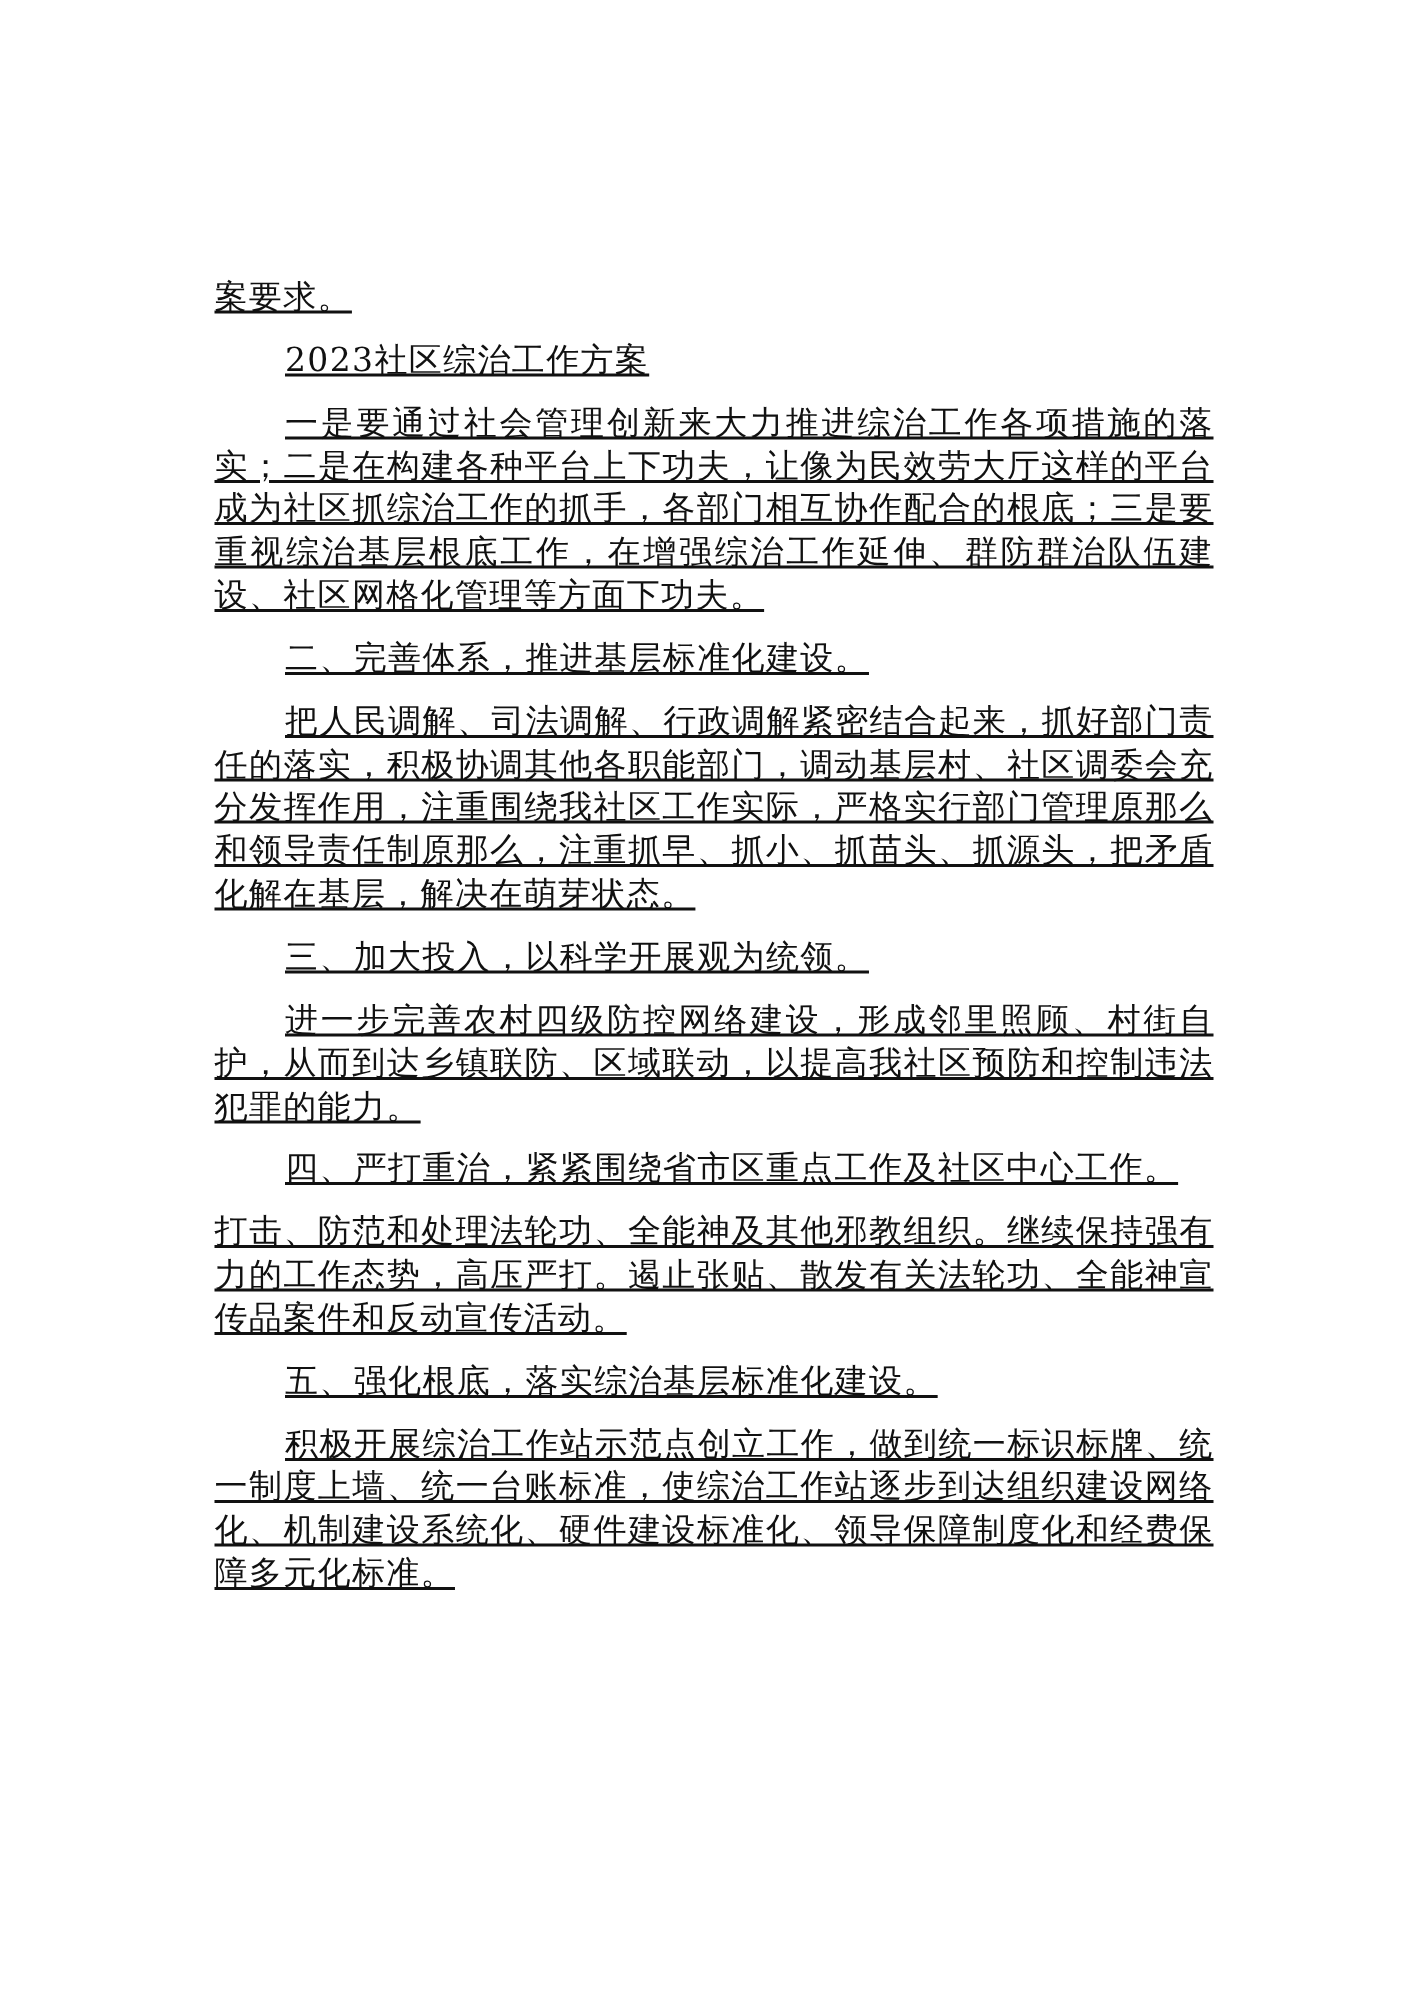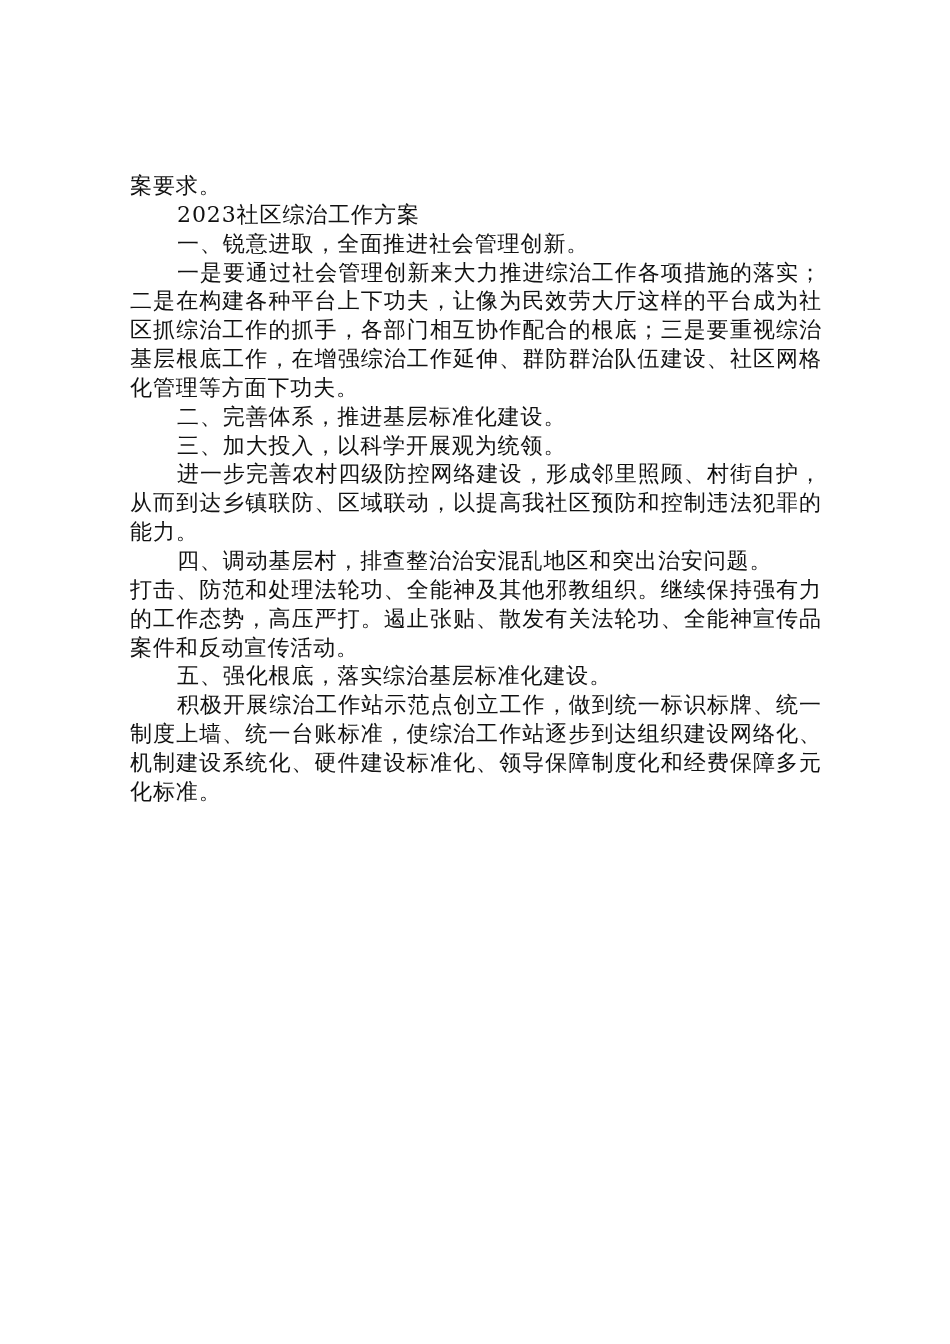--- a/index.html
+++ b/index.html
@@ -18,40 +18,41 @@
       left: 130px;
       top: 172px;
       width: 692px;
       color: #111111;
       font-family: "DejaVu Serif", "Liberation Serif", serif;
       font-size: 22px;
       line-height: 28.85px;
       letter-spacing: 0.9px;
     }
     .para {
-      margin: 0;
+      margin: 13px;
       text-align: justify;
       text-align-last: left;
       word-break: break-all;
+      text-decoration: underline;
     }
     .para.indent {
       text-indent: 47px;
     }
     .para.noindent {
       text-indent: 0;
     }
   </style>
 </head>
 <body>
 
 <div class="page">
   <p class="para noindent">案要求。</p>
   <p class="para indent">2023社区综治工作方案</p>
-  <p class="para indent">一、锐意进取，全面推进社会管理创新。</p>
   <p class="para indent">一是要通过社会管理创新来大力推进综治工作各项措施的落实；二是在构建各种平台上下功夫，让像为民效劳大厅这样的平台成为社区抓综治工作的抓手，各部门相互协作配合的根底；三是要重视综治基层根底工作，在增强综治工作延伸、群防群治队伍建设、社区网格化管理等方面下功夫。</p>
   <p class="para indent">二、完善体系，推进基层标准化建设。</p>
+  <p class="para indent">把人民调解、司法调解、行政调解紧密结合起来，抓好部门责任的落实，积极协调其他各职能部门，调动基层村、社区调委会充分发挥作用，注重围绕我社区工作实际，严格实行部门管理原那么和领导责任制原那么，注重抓早、抓小、抓苗头、抓源头，把矛盾化解在基层，解决在萌芽状态。</p>
   <p class="para indent">三、加大投入，以科学开展观为统领。</p>
   <p class="para indent">进一步完善农村四级防控网络建设，形成邻里照顾、村街自护，从而到达乡镇联防、区域联动，以提高我社区预防和控制违法犯罪的能力。</p>
-  <p class="para indent">四、调动基层村，排查整治治安混乱地区和突出治安问题。</p>
+  <p class="para indent">四、严打重治，紧紧围绕省市区重点工作及社区中心工作。</p>
   <p class="para noindent">打击、防范和处理法轮功、全能神及其他邪教组织。继续保持强有力的工作态势，高压严打。遏止张贴、散发有关法轮功、全能神宣传品案件和反动宣传活动。</p>
   <p class="para indent">五、强化根底，落实综治基层标准化建设。</p>
   <p class="para indent">积极开展综治工作站示范点创立工作，做到统一标识标牌、统一制度上墙、统一台账标准，使综治工作站逐步到达组织建设网络化、机制建设系统化、硬件建设标准化、领导保障制度化和经费保障多元化标准。</p>
 </div>
 
 </body></html>

